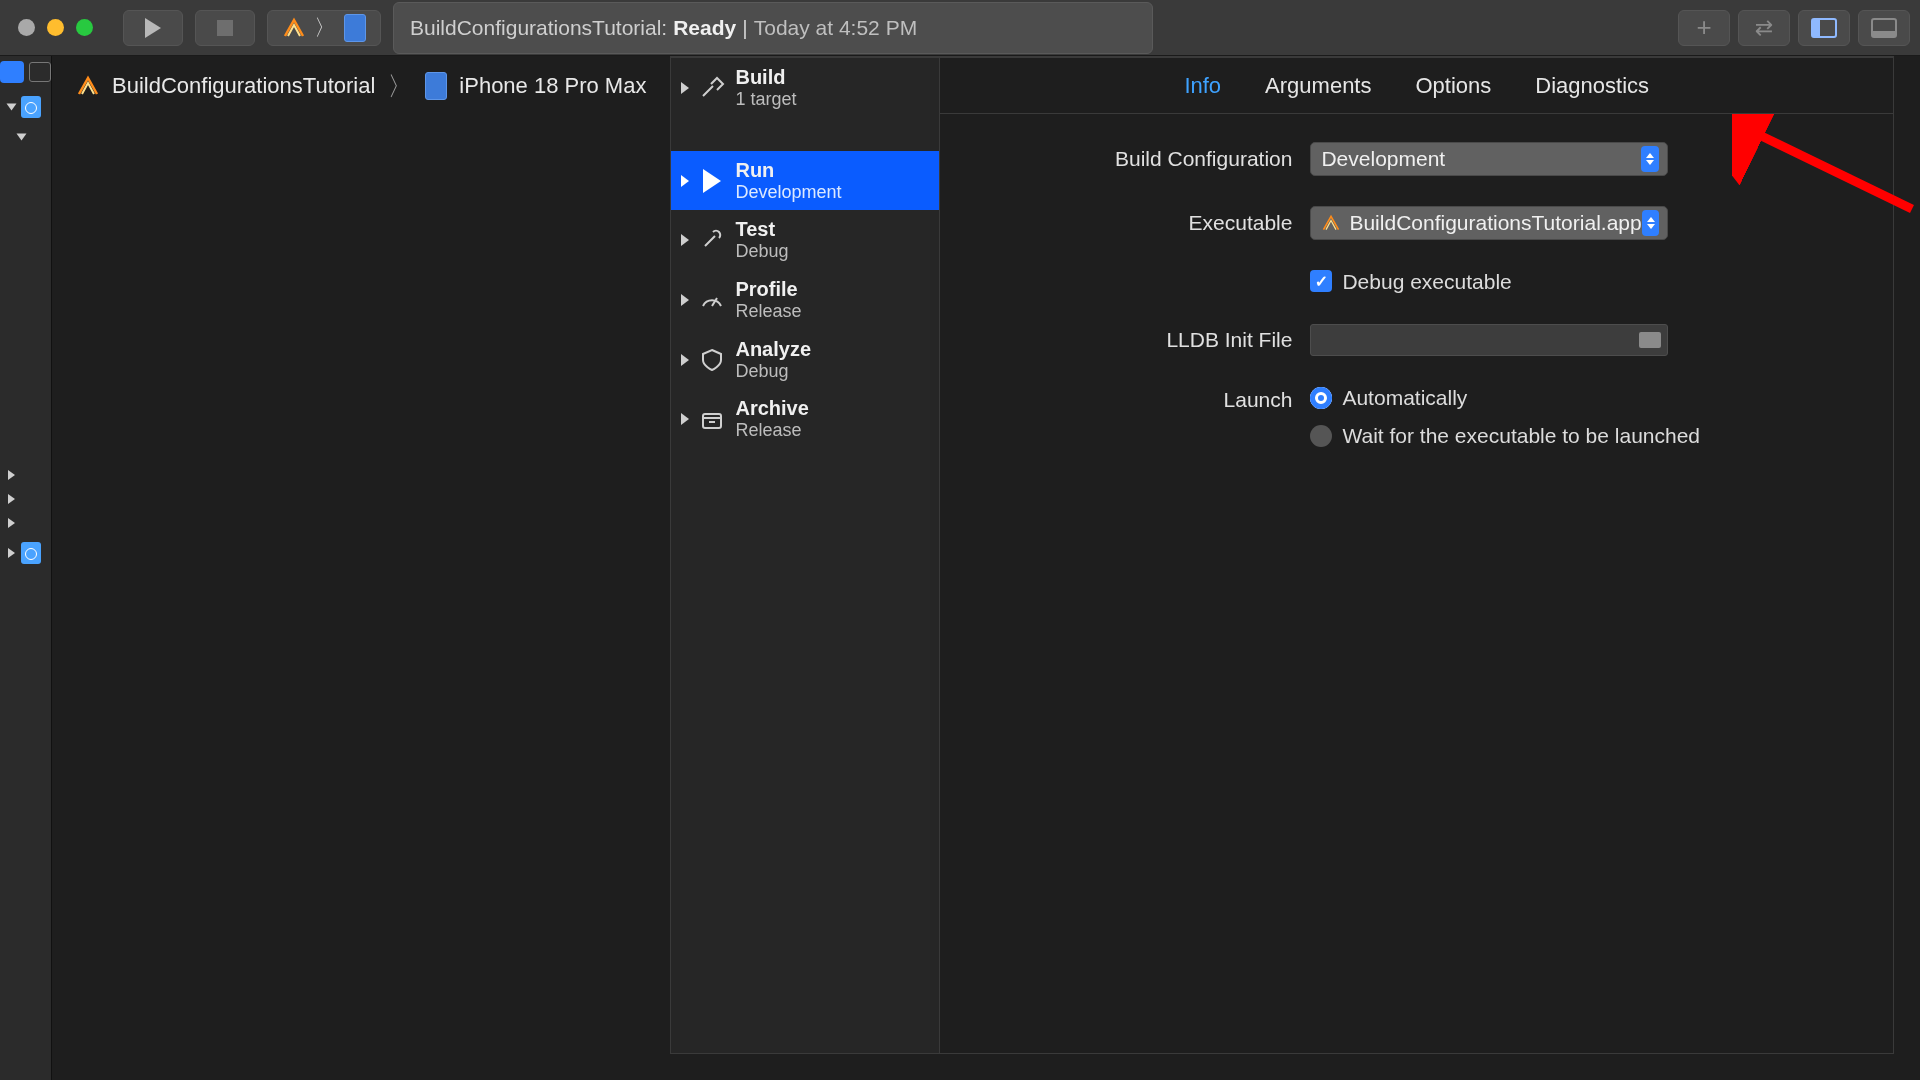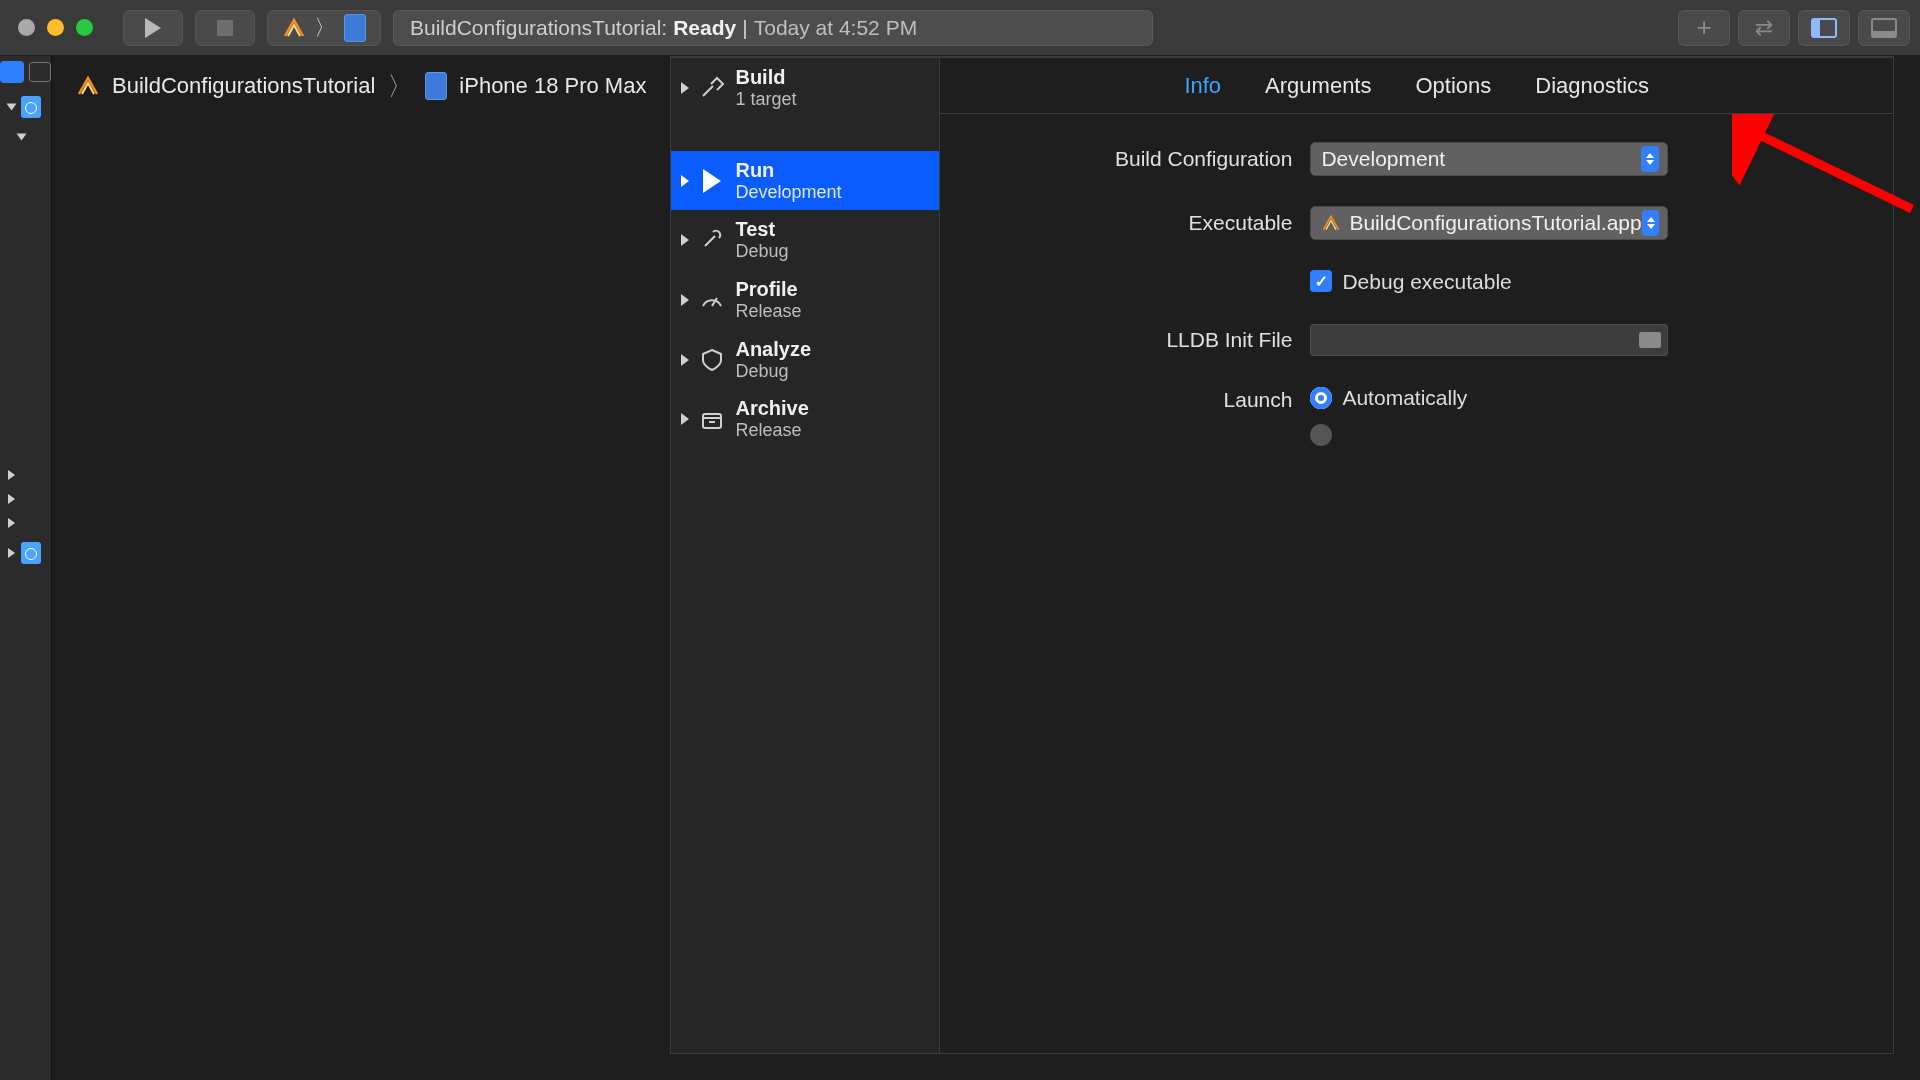--- a/index.html
+++ b/index.html
@@ -37,21 +37,21 @@
     color:#b8b8b8; cursor:default;
   }
   .tb-btn.play{width:60px;}
   .tb-btn.stop{width:60px; color:#6e6e6e;}
   .scheme-box{
     display:flex; align-items:center; gap:8px;
     padding:0 14px; height:36px; border-radius:6px; background:#4a4a4a;
     border:1px solid #555;
   }
   .status-bar{
-    flex:0 0 760px; height:36px; border-radius:6px; background:#4d4d4d;
+    flex:0 0 760px; height:52px; border-radius:6px; background:#4d4d4d;
     border:1px solid #5a5a5a; display:flex; align-items:center;
     padding:0 16px; gap:6px; color:#cfcfcf; font-size:21px;
   }
   .status-bar .proj{color:#cfcfcf;}
   .status-bar .ready{color:#f0f0f0; font-weight:600;}
   .status-bar .sep{color:#cfcfcf;}
   .status-bar .time{color:#bfbfbf;}
   .tb-spacer{flex:1;}
   .tb-group{display:flex; gap:8px;}
 
@@ -400,20 +400,21 @@
           <span></span>
 
           <span class="lbl" style="align-self:start;padding-top:2px;">Launch</span>
           <div class="radio-wrap" style="grid-column:2 / span 2;">
             <div class="radio-row">
               <span class="radio on"></span>
               <span>Automatically</span>
             </div>
             <div class="radio-row">
               <span class="radio"></span>
+              <span>Wait for the executable to be launched</span>
             </div>
           </div>
 
         </div>
 
         <div class="arrow-wrap">
           <svg class="arrow-svg" viewBox="0 0 190 110">
             <defs>
               <marker id="ah" markerWidth="12" markerHeight="12" refX="2" refY="6" orient="auto">
                 <path d="M0 0 L12 6 L0 12 Z" fill="#ff0000"></path>

